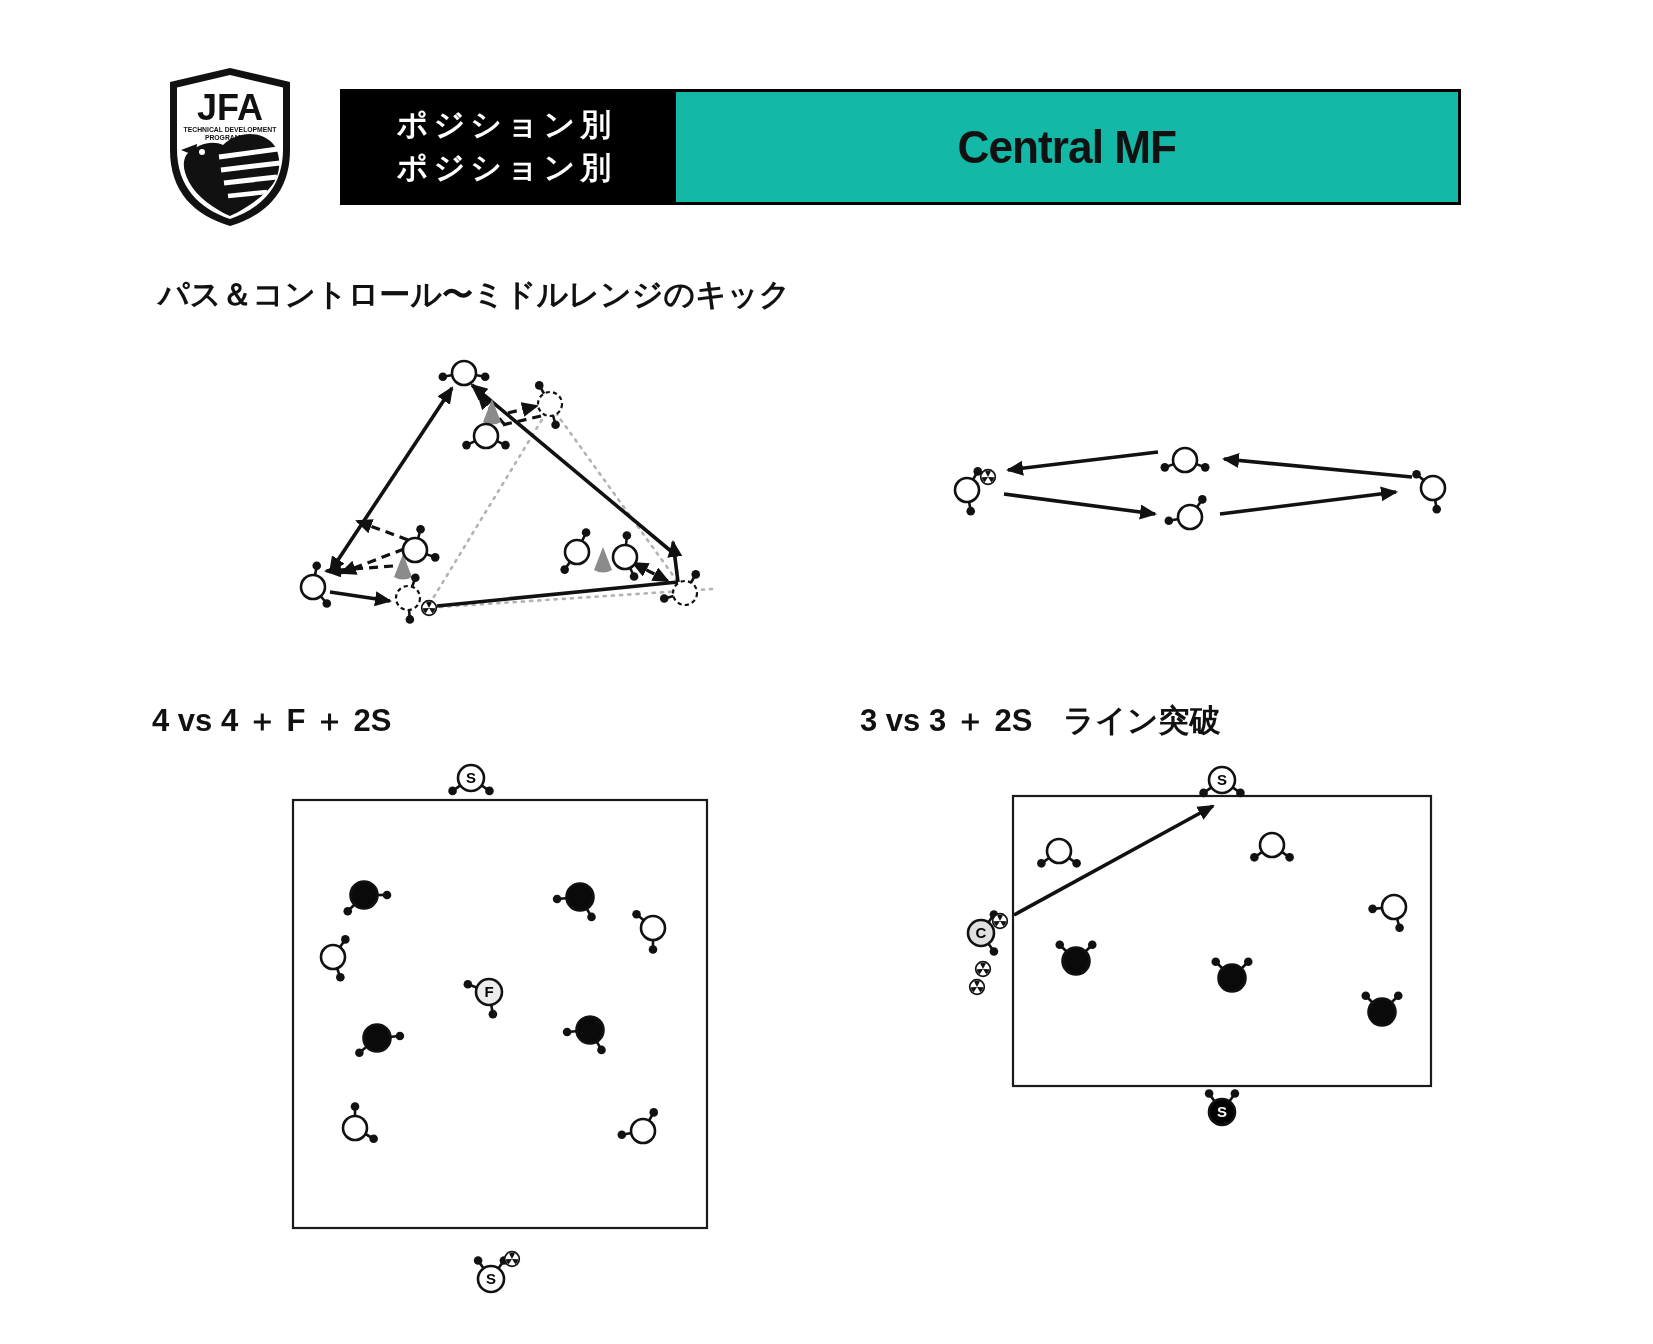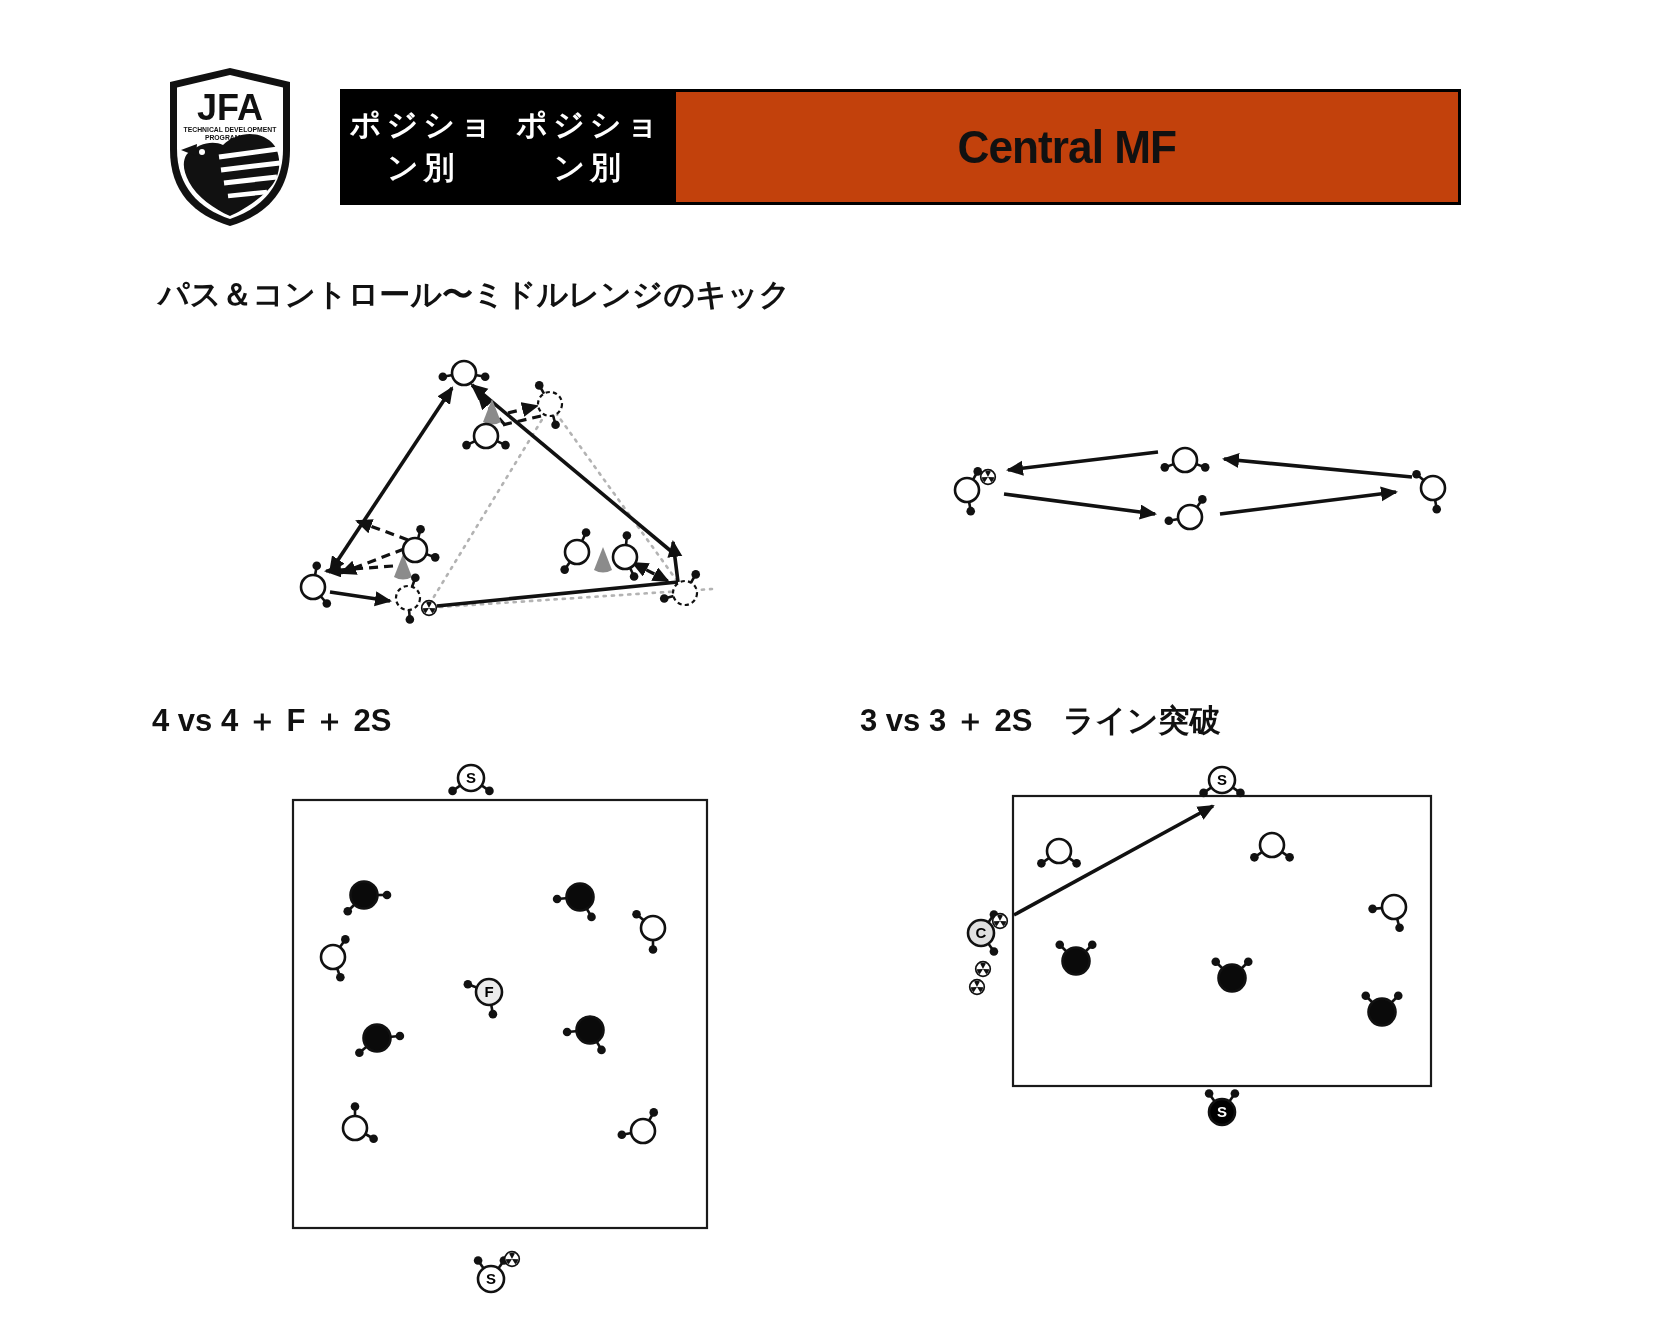--- a/index.html
+++ b/index.html
@@ -1,23 +1,23 @@
 <!DOCTYPE html>
 <html><head>
 <meta charset="utf-8">
 <style>
   html,body{margin:0;padding:0;background:#ffffff;}
   #page{position:relative;width:1653px;height:1344px;background:#fff;overflow:hidden;
         font-family:"Liberation Sans",sans-serif;color:#111;}
   .abs{position:absolute;}
   #logo-svg{left:163px;top:66px;width:134px;height:163px;}
   #title-tab{left:340px;top:89px;width:333px;height:116px;background:#000;color:#fff;
-             display:flex;flex-direction:row;justify-content:center;align-items:center;
+             display:flex;flex-direction:column;justify-content:center;align-items:center;
              font-weight:bold;font-size:31px;letter-spacing:5px;line-height:1.38;text-align:center;}
-  #title-box{left:673px;top:89px;width:782px;height:110px;border:3px solid #000;background:#c2410c;
+  #title-box{left:673px;top:89px;width:782px;height:110px;border:3px solid #000;background:#14b8a6;
              display:flex;justify-content:center;align-items:center;text-align:center;}
   #page-title{font-weight:bold;font-size:46px;letter-spacing:-1px;transform:scaleX(.96);}
   .sec-title{font-weight:bold;font-size:31px;white-space:nowrap;}
   #t1{left:158px;top:274px;}
   #t2{left:152px;top:700px;text-align:right;}
   #t3{left:860px;top:700px;}
   #canvas{left:0;top:0;width:1653px;height:1344px;}
   svg text{font-family:"Liberation Sans",sans-serif;}
 </style>
 </head>

